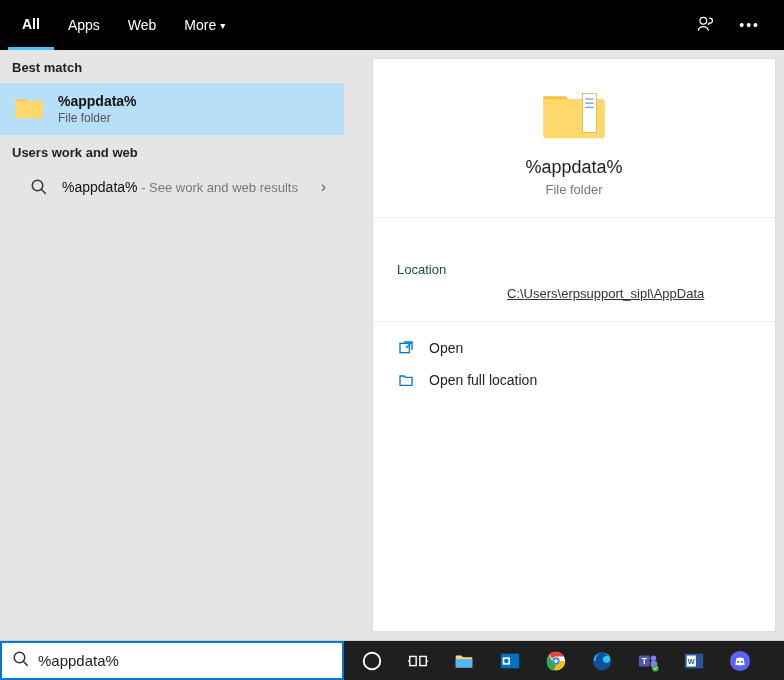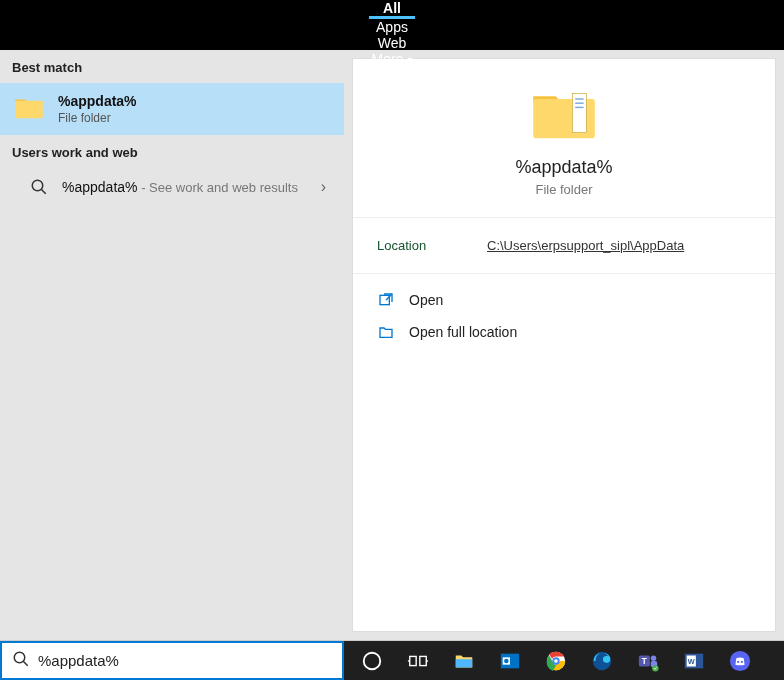--- a/index.html
+++ b/index.html
@@ -1,27 +1,27 @@
 <!DOCTYPE html>
 <html><head>
 <meta charset="utf-8">
 <style>
   * { margin: 0; padding: 0; box-sizing: border-box; font-family: "Segoe UI", sans-serif; }
   html, body { width: 784px; height: 680px; background: #e5e5e5; overflow: hidden; }
 
   .top-tabs {
     height: 50px; background: #000; display: flex; align-items: center;
-    color: #fff; font-size: 14px; padding: 0 8px; position: relative; flex-direction: column;
+    color: #fff; font-size: 14px; padding: 0 8px; position: relative;
   }
   .top-tabs .tab { padding: 0 14px; height: 50px; display: flex; align-items: center; cursor: pointer; }
   .top-tabs .tab.active { font-weight: 600; border-bottom: 3px solid #4cc2ff; }
   .top-tabs .right-icons { margin-left: auto; display: flex; gap: 24px; align-items: center; padding-right: 16px; }
   .chev { margin-left: 4px; font-size: 10px; }
 
-  .main { display: flex; height: 590px; background: #e5e5e5; }
+  .main { display: flex; height: 590px; background: #e5e5e5; gap: 20px; }
   .left-pane { width: 344px; background: #e5e5e5; }
   .right-pane { flex: 1; padding: 8px; }
   .right-card { background: #fff; border: 1px solid #ddd; height: 100%; display: flex; flex-direction: column; }
 
   .section-header { font-size: 13px; font-weight: 600; padding: 10px 12px 8px; color: #222; }
 
   .result-item {
     display: flex; align-items: center; padding: 10px 14px; gap: 14px; cursor: pointer;
   }
   .result-item.selected { background: #b7dff8; }
@@ -33,21 +33,21 @@
   .web-item .label { font-size: 14px; color: #111; }
   .web-item .hint { font-size: 13px; color: #777; }
   .web-item .chevr { position: absolute; right: 18px; color: #666; }
 
   .preview-top { text-align: center; padding: 26px 0 20px; border-bottom: 1px solid #eee; }
   .preview-top .big-name { font-size: 18px; margin-top: 12px; color: #222; }
   .preview-top .big-sub { font-size: 13px; color: #777; margin-top: 4px; }
 
   .location-row { display: flex; align-items: center; padding: 20px 24px; border-bottom: 1px solid #eee; font-size: 13px; }
   .location-row .lbl { color: #14532d; width: 110px; }
-  .location-row .val { color: #333; text-decoration: underline; cursor: pointer; }
+  .location-row .val { color: #333; text-decoration: underline; cursor: pointer; margin-top: 48px; }
 
   .actions { padding: 10px 18px; }
   .action-item { display: flex; align-items: center; gap: 14px; padding: 8px 6px; font-size: 14px; color: #222; cursor: pointer; }
   .action-item .aicon { width: 18px; display: flex; justify-content: center; }
 
   .taskbar {
     height: 40px; background: #fff; display: flex; align-items: stretch; border-top: 1px solid #ccc;
   }
   .search-box {
     width: 344px; border: 2px solid #0078d4; display: flex; align-items: center; background: #fff;

